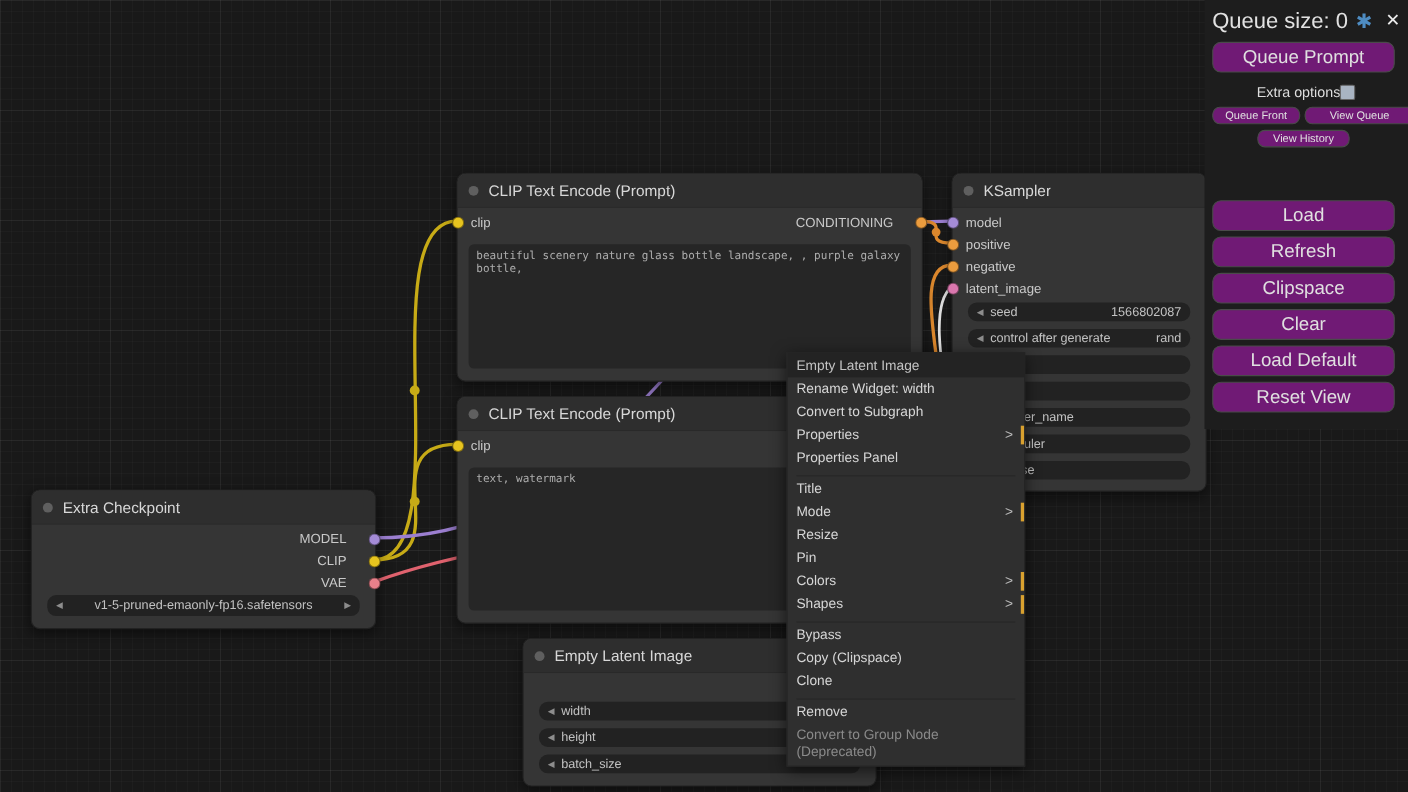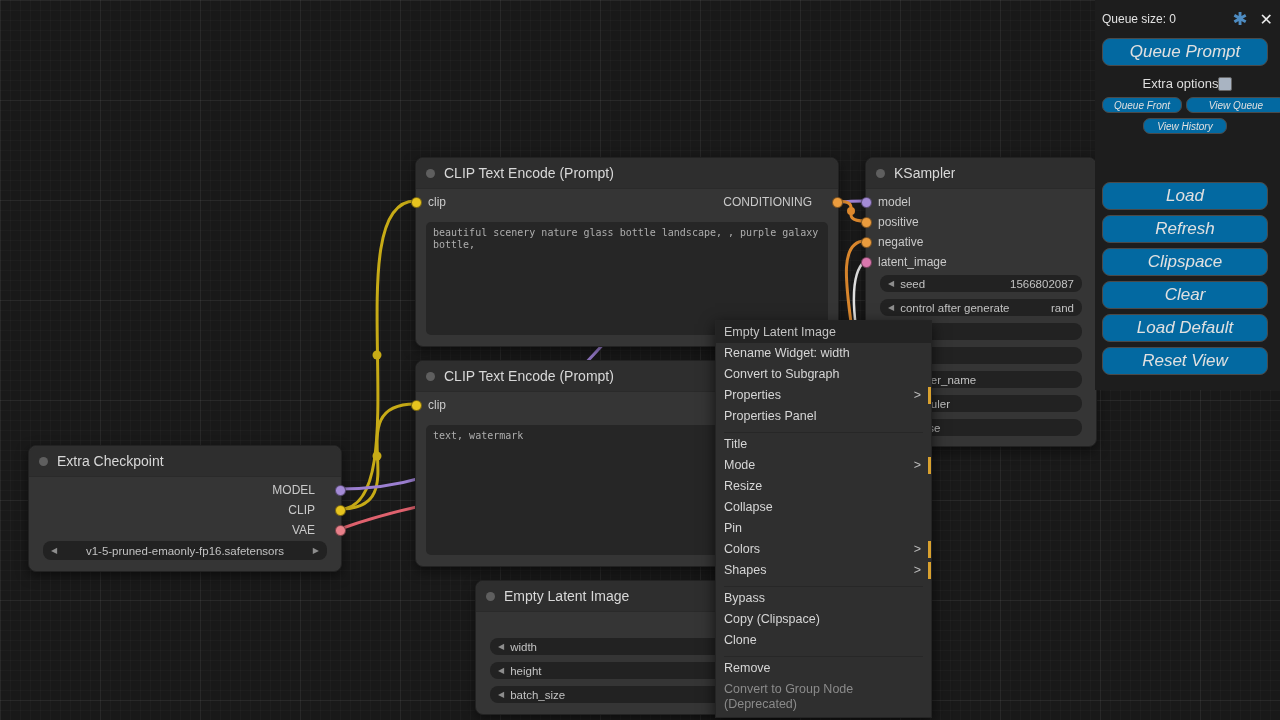--- a/index.html
+++ b/index.html
@@ -44,26 +44,26 @@
   .ctx-header{background:#232323;color:#c3c3c3;padding:4px 8px;line-height:14px;}
   .ctx-item{position:relative;padding:3px 8px;line-height:15px;cursor:pointer;}
   .ctx-item .sub{position:absolute;right:10px;color:#bdbdbd;}
   .ctx-item .submark{position:absolute;right:0;top:2px;bottom:2px;width:3px;}
   .ctx-item.disabled{color:#8a8a8a;}
   .ctx-sep{height:4px;margin:1px 8px;border-bottom:1px solid #272727;}
   
   .panel{position:absolute;left:1095px;top:0;width:185px;height:390px;background:#1d1d1d;
          z-index:5;color:#ddd;}
   .panel .topbar{position:absolute;left:7px;right:7px;top:8px;height:22px;display:flex;align-items:center;}
-  .queue-size{font-size:12px;color:#e2e2e2;}
+  .queue-size{font-size:20px;color:#e2e2e2;}
   .gear{margin-left:auto;font-size:18px;line-height:18px;cursor:pointer;}
   .closex{margin-left:12px;font-size:16px;color:#ececec;cursor:pointer;}
-  .btn{position:absolute;background:#0369a1;border:1px solid #4a4a4a;border-radius:8px;
+  .btn{position:absolute;background:#701a75;border:1px solid #4a4a4a;border-radius:8px;
        color:#e0e0e0;display:flex;align-items:center;justify-content:center;cursor:pointer;
-       box-sizing:border-box;font-style:italic;}
+       box-sizing:border-box;}
   .btn.big{left:7px;width:166px;height:28px;font-size:17px;}
   .btn.small{height:16px;font-size:10px;border-radius:7px;}
   .extra-row{position:absolute;left:7px;right:7px;top:76px;height:15px;display:flex;
              align-items:center;justify-content:center;gap:0;font-size:13px;color:#dedede;}
   .checkbox{width:12px;height:12px;background:#a9b4c2;border:1px solid #666;border-radius:2px;cursor:pointer;}
 </style>
 </head>
 <body>
 
 <div id="stage">
@@ -216,21 +216,20 @@
     </div>
     <div class="ctx-item">Properties Panel</div>
     <div class="ctx-sep"></div>
     <div class="ctx-item">Title</div>
     <div class="ctx-item">
       <span>Mode</span>
       <span class="sub">&gt;</span>
       <span class="submark" style="background-color: rgb(217, 161, 47);"></span>
     </div>
     <div class="ctx-item">Resize</div>
-    <div class="ctx-item">Collapse</div>
     <div class="ctx-item">Pin</div>
     <div class="ctx-item">
       <span>Colors</span>
       <span class="sub">&gt;</span>
       <span class="submark" style="background-color: rgb(217, 161, 47);"></span>
     </div>
     <div class="ctx-item">
       <span>Shapes</span>
       <span class="sub">&gt;</span>
       <span class="submark" style="background-color: rgb(217, 161, 47);"></span>

